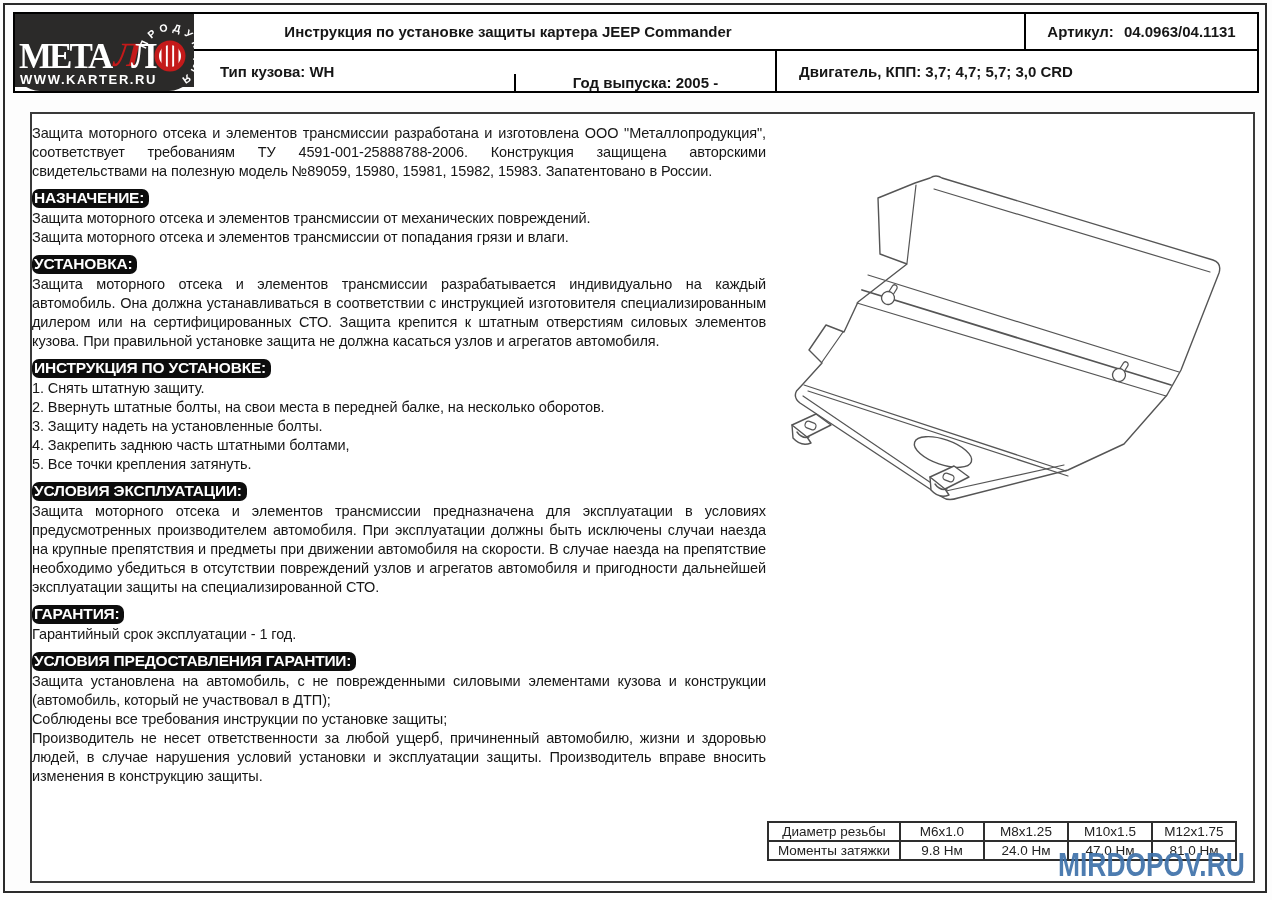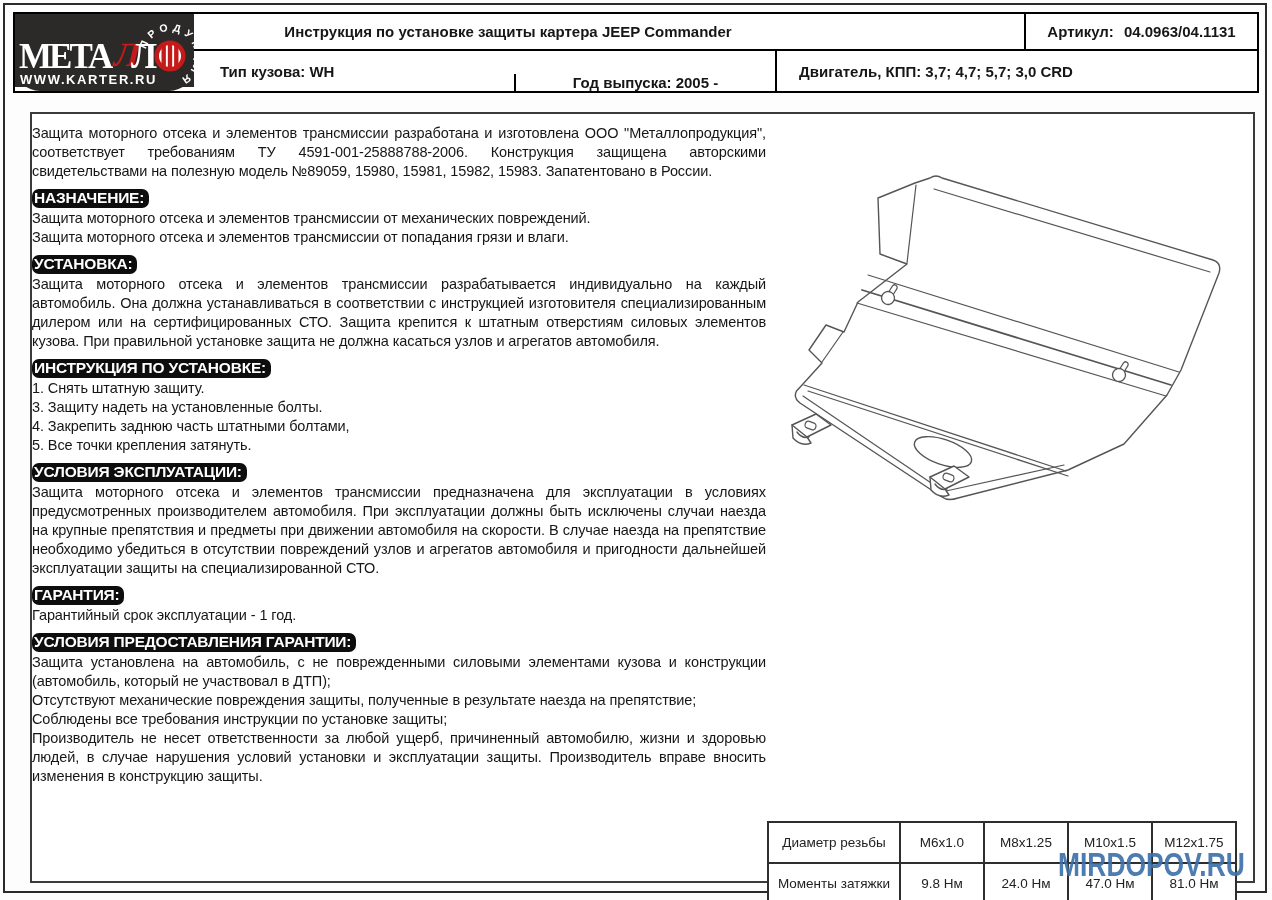--- a/index.html
+++ b/index.html
@@ -25,21 +25,21 @@
   .text-col{position:absolute;left:0;top:10px;width:734px;font-size:14.5px;line-height:19px;letter-spacing:-0.1px;}
   .heading{display:inline-block;background:#0d0d0d;color:#fff;font-weight:bold;font-size:15.5px;
            line-height:18px;letter-spacing:-0.2px;padding:0 5px 1px 2px;margin:8px 0 1px 0;border-radius:7px;}
   .par{text-align:justify;margin:0;}
   .line{margin:0;white-space:nowrap;}
 
   .drawing{position:absolute;left:748px;top:18px;width:470px;height:400px;}
 
   
   .torque{position:absolute;left:735px;top:707px;border-collapse:collapse;font-size:13.5px;color:#222;background:#fff;}
-  .torque td{border:2px solid #2e2e2e;text-align:center;height:17px;padding:11px 4px;white-space:nowrap;}
+  .torque td{border:2px solid #2e2e2e;text-align:center;height:17px;padding:0 4px;white-space:nowrap;}
   .torque td.lbl{width:122px;}
   .torque td.v{width:74px;}
 
   .watermark{position:absolute;left:1058px;top:846px;font-size:33px;font-weight:bold;
              color:rgba(62,113,169,0.92);transform:scaleX(0.8);transform-origin:left top;
              white-space:nowrap;letter-spacing:0;}
 </style>
 </head>
 <body>
 
@@ -92,33 +92,33 @@
 
       <div class="heading">НАЗНАЧЕНИЕ:</div>
       <div class="line">Защита моторного отсека и элементов трансмиссии от механических повреждений.</div>
       <div class="line">Защита моторного отсека и элементов трансмиссии от попадания грязи и влаги.</div>
 
       <div class="heading">УСТАНОВКА:</div>
       <p class="par">Защита моторного отсека и элементов трансмиссии разрабатывается индивидуально на каждый автомобиль. Она должна устанавливаться в соответствии с инструкцией изготовителя специализированным дилером или на сертифицированных СТО. Защита крепится к штатным отверстиям силовых элементов кузова. При правильной установке защита не должна касаться узлов и агрегатов автомобиля.</p>
 
       <div class="heading">ИНСТРУКЦИЯ ПО УСТАНОВКЕ:</div>
       <div class="line">1. Снять штатную защиту.</div>
+      <div class="line">2. Ввернуть штатные болты, на свои места в передней балке, на несколько оборотов.</div>
       <div class="line">3. Защиту надеть на установленные болты.</div>
       <div class="line">4. Закрепить заднюю часть штатными болтами,</div>
       <div class="line">5. Все точки крепления затянуть.</div>
 
       <div class="heading">УСЛОВИЯ ЭКСПЛУАТАЦИИ:</div>
       <p class="par">Защита моторного отсека и элементов трансмиссии предназначена для эксплуатации в условиях предусмотренных производителем автомобиля. При эксплуатации должны быть исключены случаи наезда на крупные препятствия и предметы при движении автомобиля на скорости. В случае наезда на препятствие необходимо убедиться в отсутствии повреждений узлов и агрегатов автомобиля и пригодности дальнейшей эксплуатации защиты на специализированной СТО.</p>
 
       <div class="heading">ГАРАНТИЯ:</div>
       <div class="line">Гарантийный срок эксплуатации - 1 год.</div>
 
       <div class="heading">УСЛОВИЯ ПРЕДОСТАВЛЕНИЯ ГАРАНТИИ:</div>
       <p class="par">Защита установлена на автомобиль, с не поврежденными силовыми элементами кузова и конструкции (автомобиль, который не участвовал в ДТП);</p>
-      <div class="line">Отсутствуют механические повреждения защиты, полученные в результате наезда на препятствие;</div>
       <div class="line">Соблюдены все требования инструкции по установке защиты;</div>
       <p class="par">Производитель не несет ответственности за любой ущерб, причиненный автомобилю, жизни и здоровью людей, в случае нарушения условий установки и эксплуатации защиты. Производитель вправе вносить изменения в конструкцию защиты.</p>
     </div>
 
     <svg class="drawing" viewBox="0 0 470 400">
       <g stroke="#555555" stroke-width="1.4" stroke-linejoin="round" stroke-linecap="round">
 
         <path fill="#ffffff" d="M150,46 Q156,42 162,46 L433,128 Q442,131 439,141 L401,238 L387,263 L344,312
                  L288,338 L178,366 Q168,369.5 162,365 L20,271 Q13,265.5 16.5,259 L23,252
                  L42,231 L29,218 L46,193 L64,200 L78,170 L127,132 L100,122 L98,66 L135,51 Z"></path>

